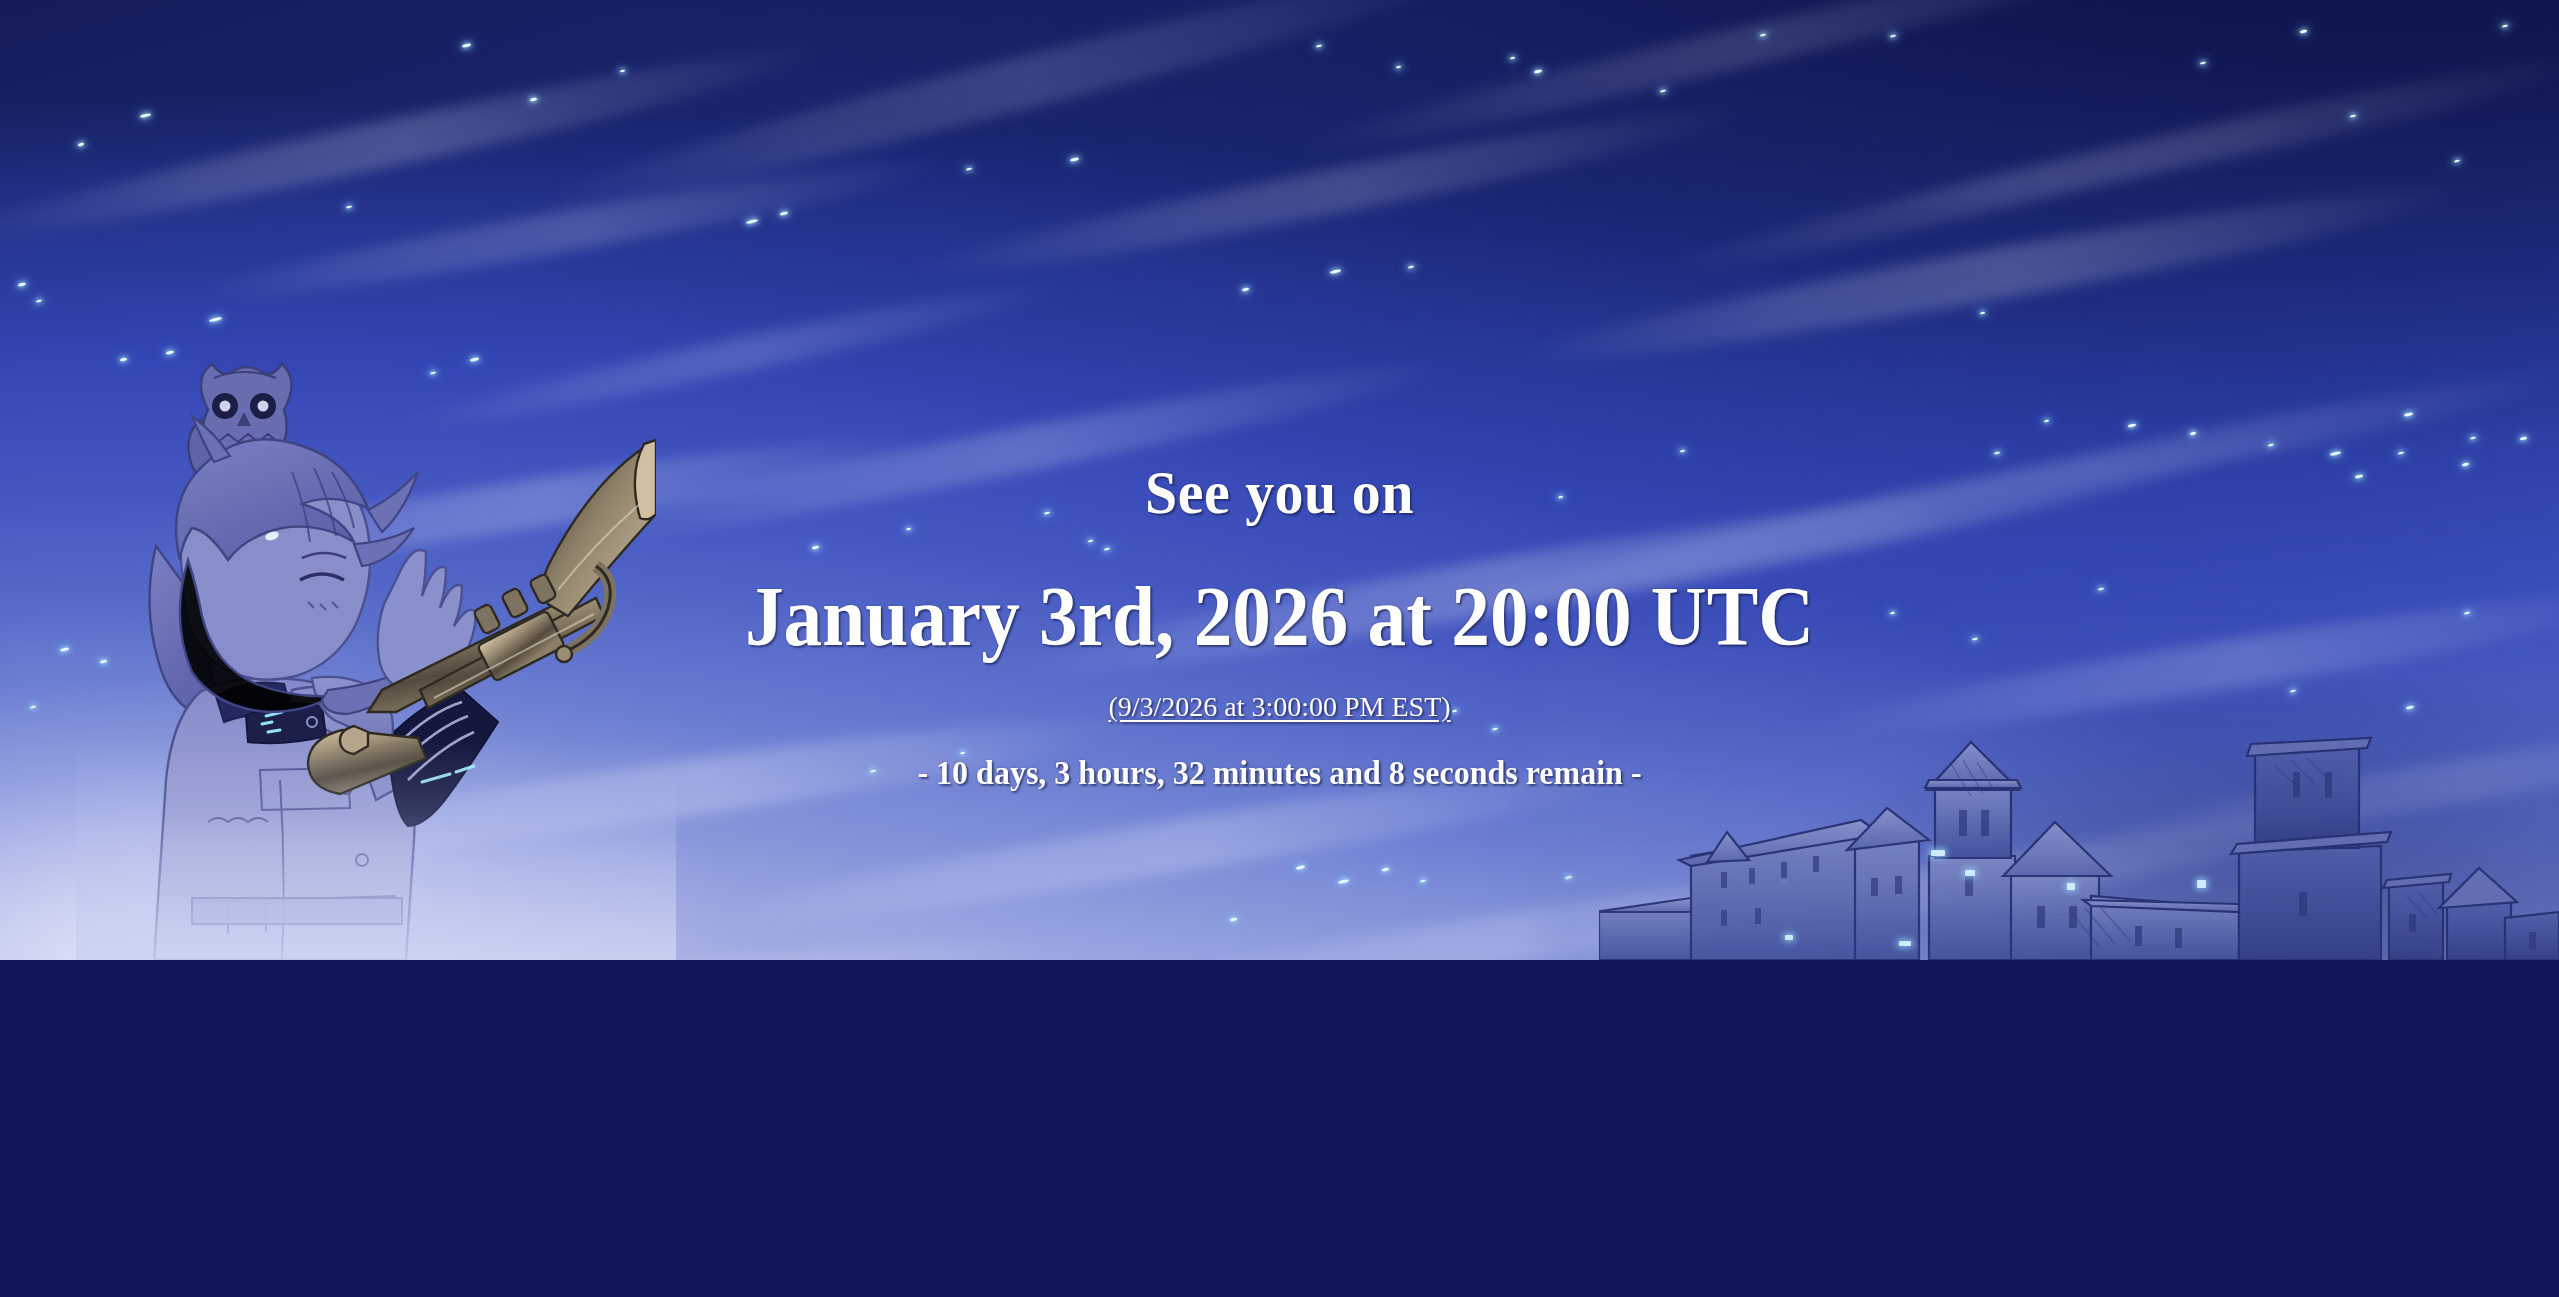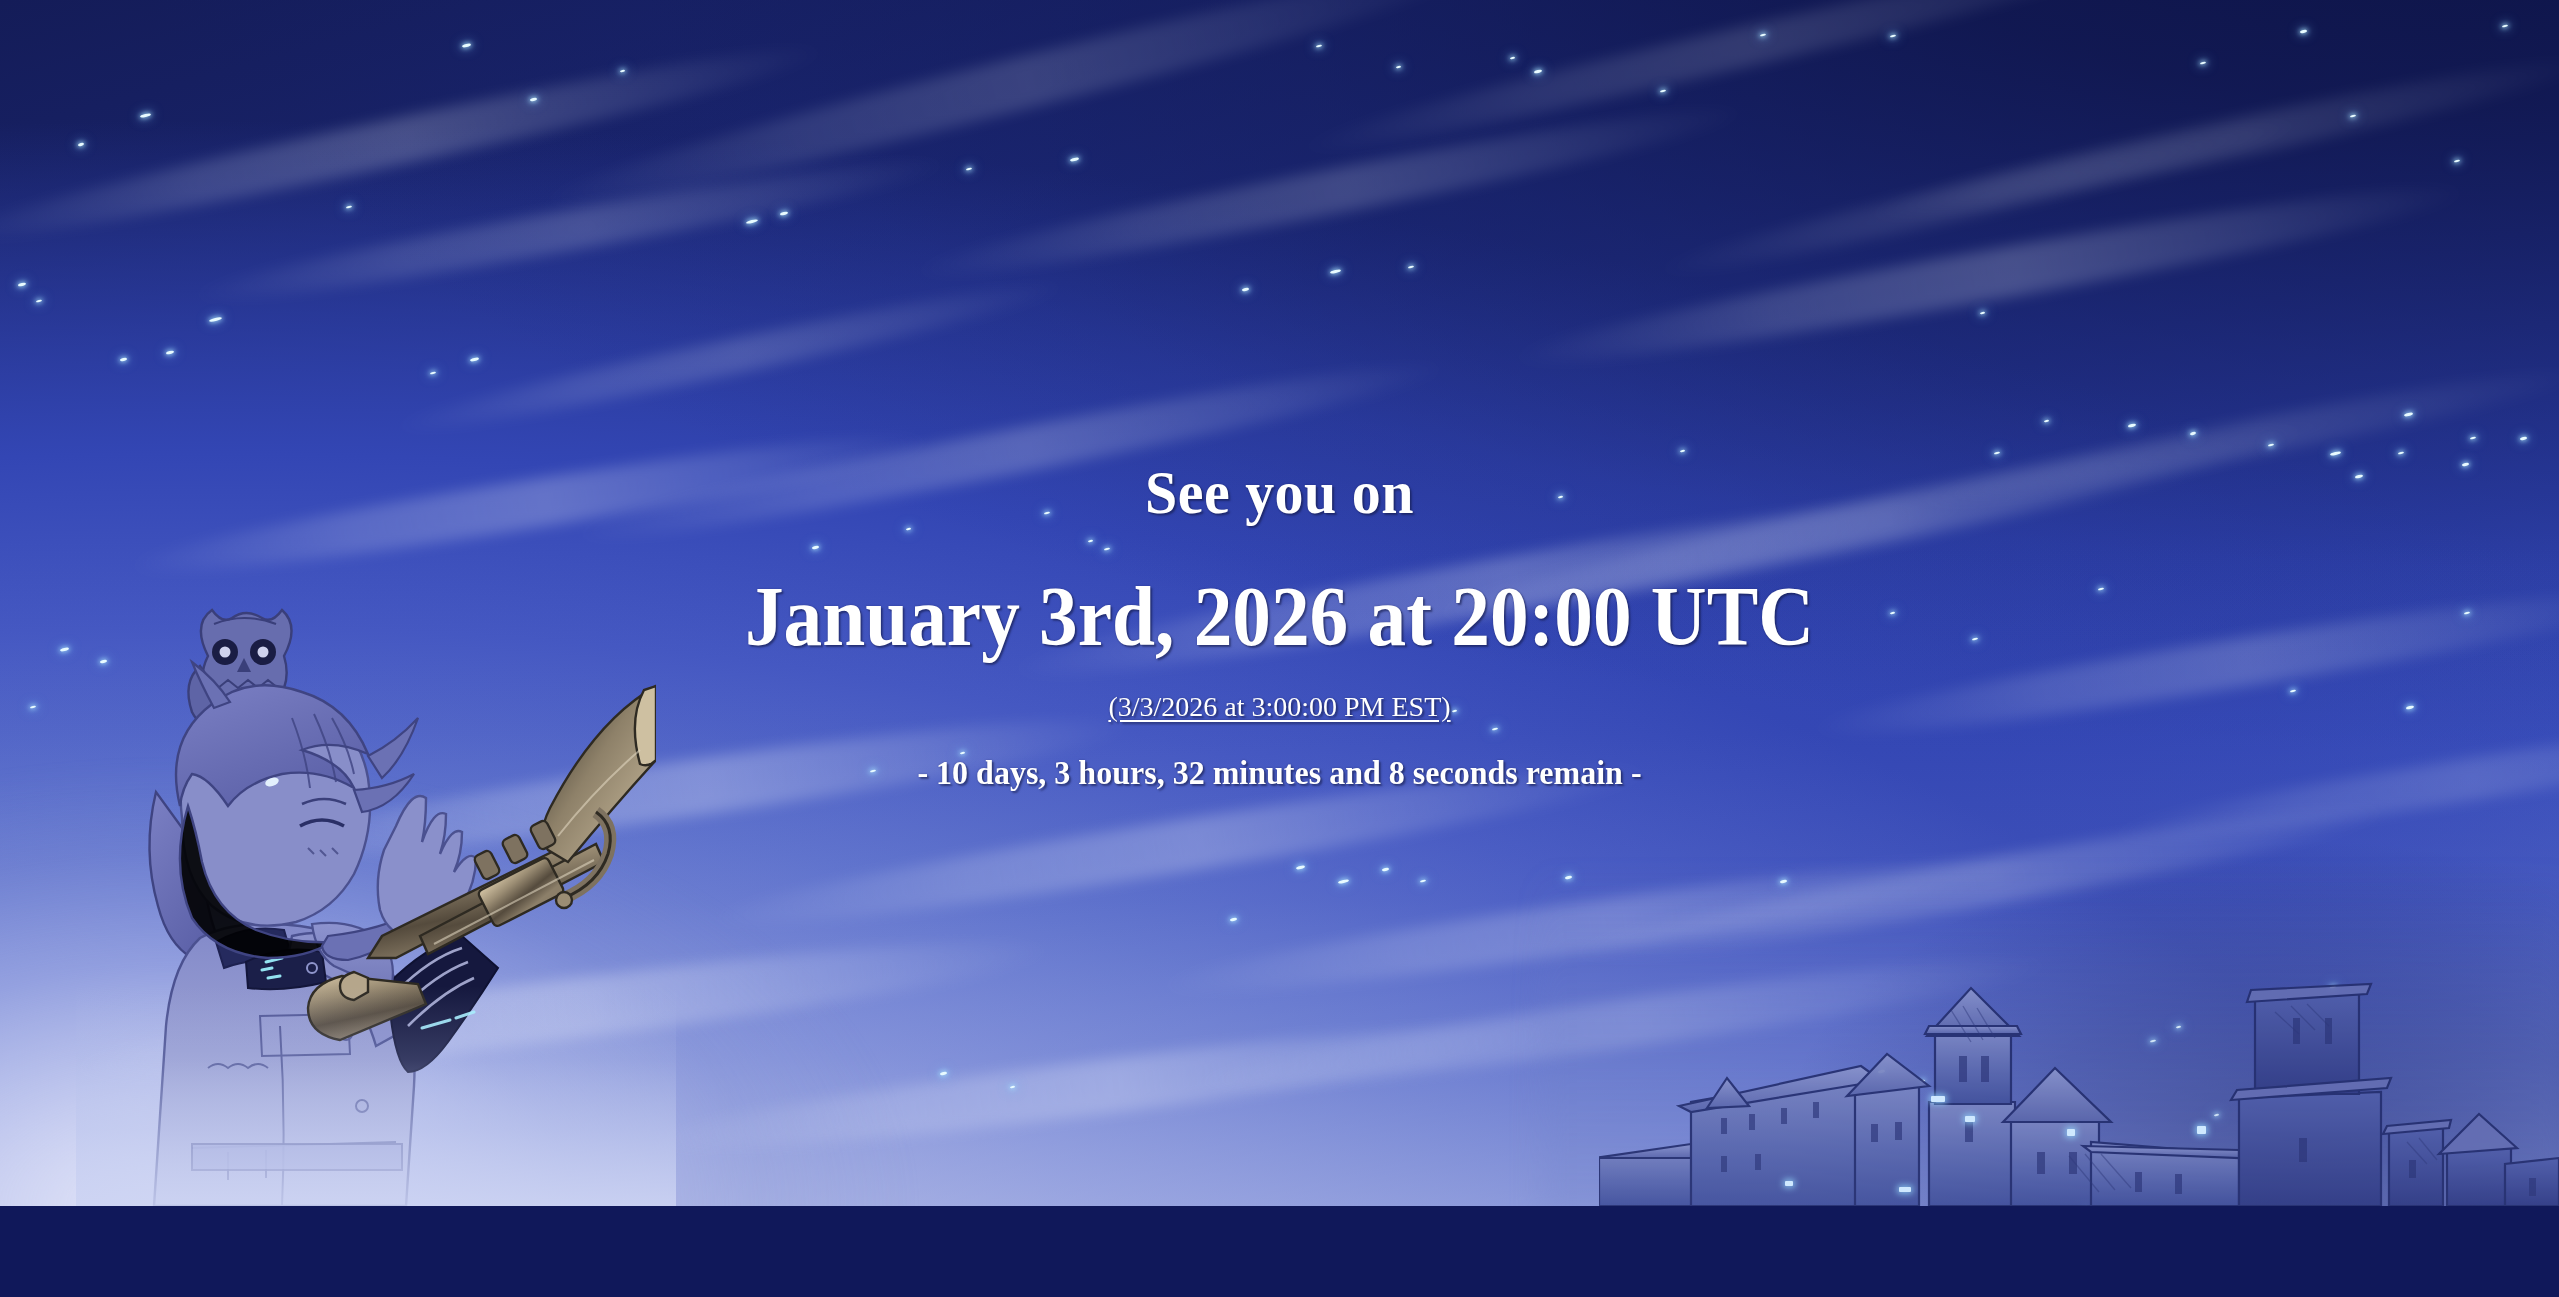--- a/index.html
+++ b/index.html
@@ -4,21 +4,21 @@
 <title>Countdown</title>
 <style>
   html, body {
     margin: 0; padding: 0;
     background: #10185a;
     overflow: hidden;
   }
   #stage {
     position: relative;
     width: 2559px;
-    height: 1206px;
+    height: 960px;
     overflow: hidden;
     font-family: "Liberation Serif", "DejaVu Serif", serif;
     background: #1b2a7a;
   }
 
   
   .sky-base {
     position: absolute; inset: 0;
     background:
       radial-gradient(140% 120% at 8% 112%, #cfd2ef 0%, #b9bfe6 8%, #9aa5df 17%, #7b8bd8 27%, #5e72cd 38%, #4558c2 50%, #3346b4 62%, transparent 85%),
@@ -488,17 +488,17 @@
         <path d="M338,438 L498,354"></path>
         <path d="M462,330 Q500,282 544,244"></path>
       </g>
     </svg>
     <div class="char-fade"></div>
   </div>
 
   <div class="textblock">
     <div class="line-see">See you on</div>
     <div class="line-main">January 3rd, 2026 at 20:00 UTC</div>
-    <div class="line-local"><span>(3/3/2026 at 3:00:00 PM EST)</span></div>
+    <div class="line-local"><span>(9/3/2026 at 3:00:00 PM EST)</span></div>
     <div class="line-remain">- 10 days, 3 hours, 32 minutes and 8 seconds remain -</div>
   </div>
 
 </div>
 
 </body></html>

